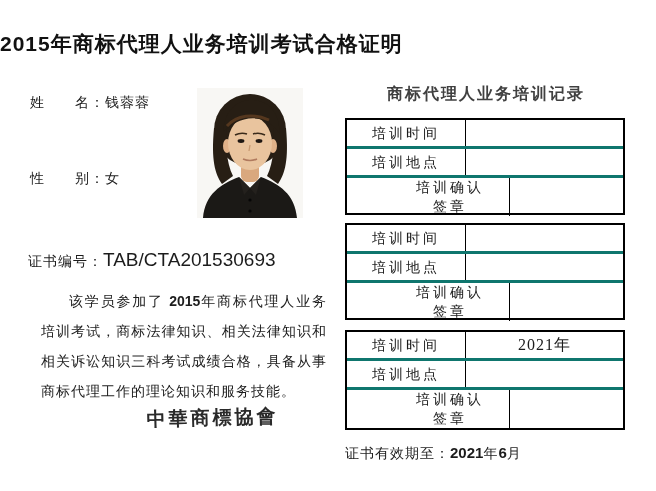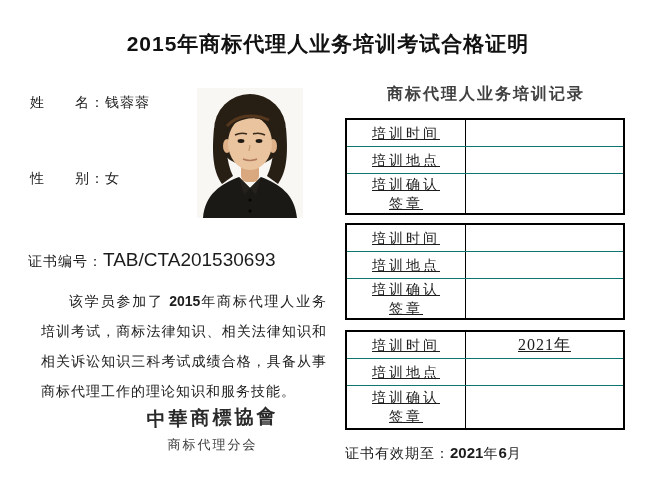--- a/index.html
+++ b/index.html
@@ -7,21 +7,20 @@
     position:relative;
     width:656px;height:491px;
     background:#ffffff;
     overflow:hidden;
     font-family:"Liberation Serif","DejaVu Serif",serif;
     color:#1c1c1c;
   }
 
   .title{
     position:absolute;left:0;top:30px;width:656px;
-    text-align:center;
     font-family:"Liberation Sans","DejaVu Sans",sans-serif;
     font-weight:bold;font-size:21px;letter-spacing:1px;
     color:#111;
   }
 
   
   .field{position:absolute;font-size:14px;letter-spacing:1px;white-space:nowrap;}
   .name-field{left:30px;top:94px;}
   .gender-field{left:30px;top:170px;}
   .lab-gap{display:inline-block;width:30px;}
@@ -54,28 +53,28 @@
   
   .rec-header{
     position:absolute;left:345px;top:84px;width:282px;
     text-align:center;
     font-family:"Liberation Sans","DejaVu Sans",sans-serif;
     font-weight:bold;font-size:16px;letter-spacing:2px;color:#404040;
   }
   .rec-table{
     position:absolute;left:345px;width:280px;
     border:2px solid #000;box-sizing:border-box;
-    background:#fff;display:flex;flex-direction:column;text-decoration:underline;
+    background:#fff;display:flex;flex-direction:column;
   }
   .t1{top:118px;height:97px;}
   .t2{top:223px;height:97px;}
   .t3{top:330px;height:100px;}
   .rt-row{display:flex;flex:0 0 auto;}
-  .rt-row + .rt-row{border-top:1px solid #0f766e;}
-  .rt-row.grow{flex:1 1 auto;}
+  .rt-row + .rt-row{border-top:3px solid #0f766e;}
+  .rt-row.grow{flex:1 1 auto;padding-left:44px;}
   .rt-label{
     width:118px;flex:0 0 118px;border-right:1px solid #000;
     display:flex;flex-direction:column;align-items:center;justify-content:center;
     font-size:14px;letter-spacing:3px;line-height:19px;
   }
   .rt-value{
     flex:1 1 auto;display:flex;align-items:center;justify-content:center;
     font-size:16px;letter-spacing:1px;
   }
   .row-h{height:26px;}
@@ -134,21 +133,20 @@
     <span>性</span><span class="lab-gap"></span><span>别：</span><span>女</span>
   </div>
 
   <div class="field certno-field">
     <span>证书编号：</span><span class="num">TAB/CTA201530693</span>
   </div>
 
   <p class="body-par"><span>该学员参加了 </span><span class="num">2015</span><span>年商标代理人业务培训考试，商标法律知识、相关法律知识和相关诉讼知识三科考试成绩合格，具备从事商标代理工作的理论知识和服务技能。</span></p>
 
   <div class="seal-script">中華商標協會</div>
-  <div class="seal-branch">商标代理分会</div>
 
   <div class="rec-header">商标代理人业务培训记录</div>
 
   <div class="rec-table t1">
     <div class="rt-row row-h">
       <div class="rt-label">培训时间</div>
     </div>
     <div class="rt-row row-h">
       <div class="rt-label">培训地点</div>
       <div class="rt-value"></div>

